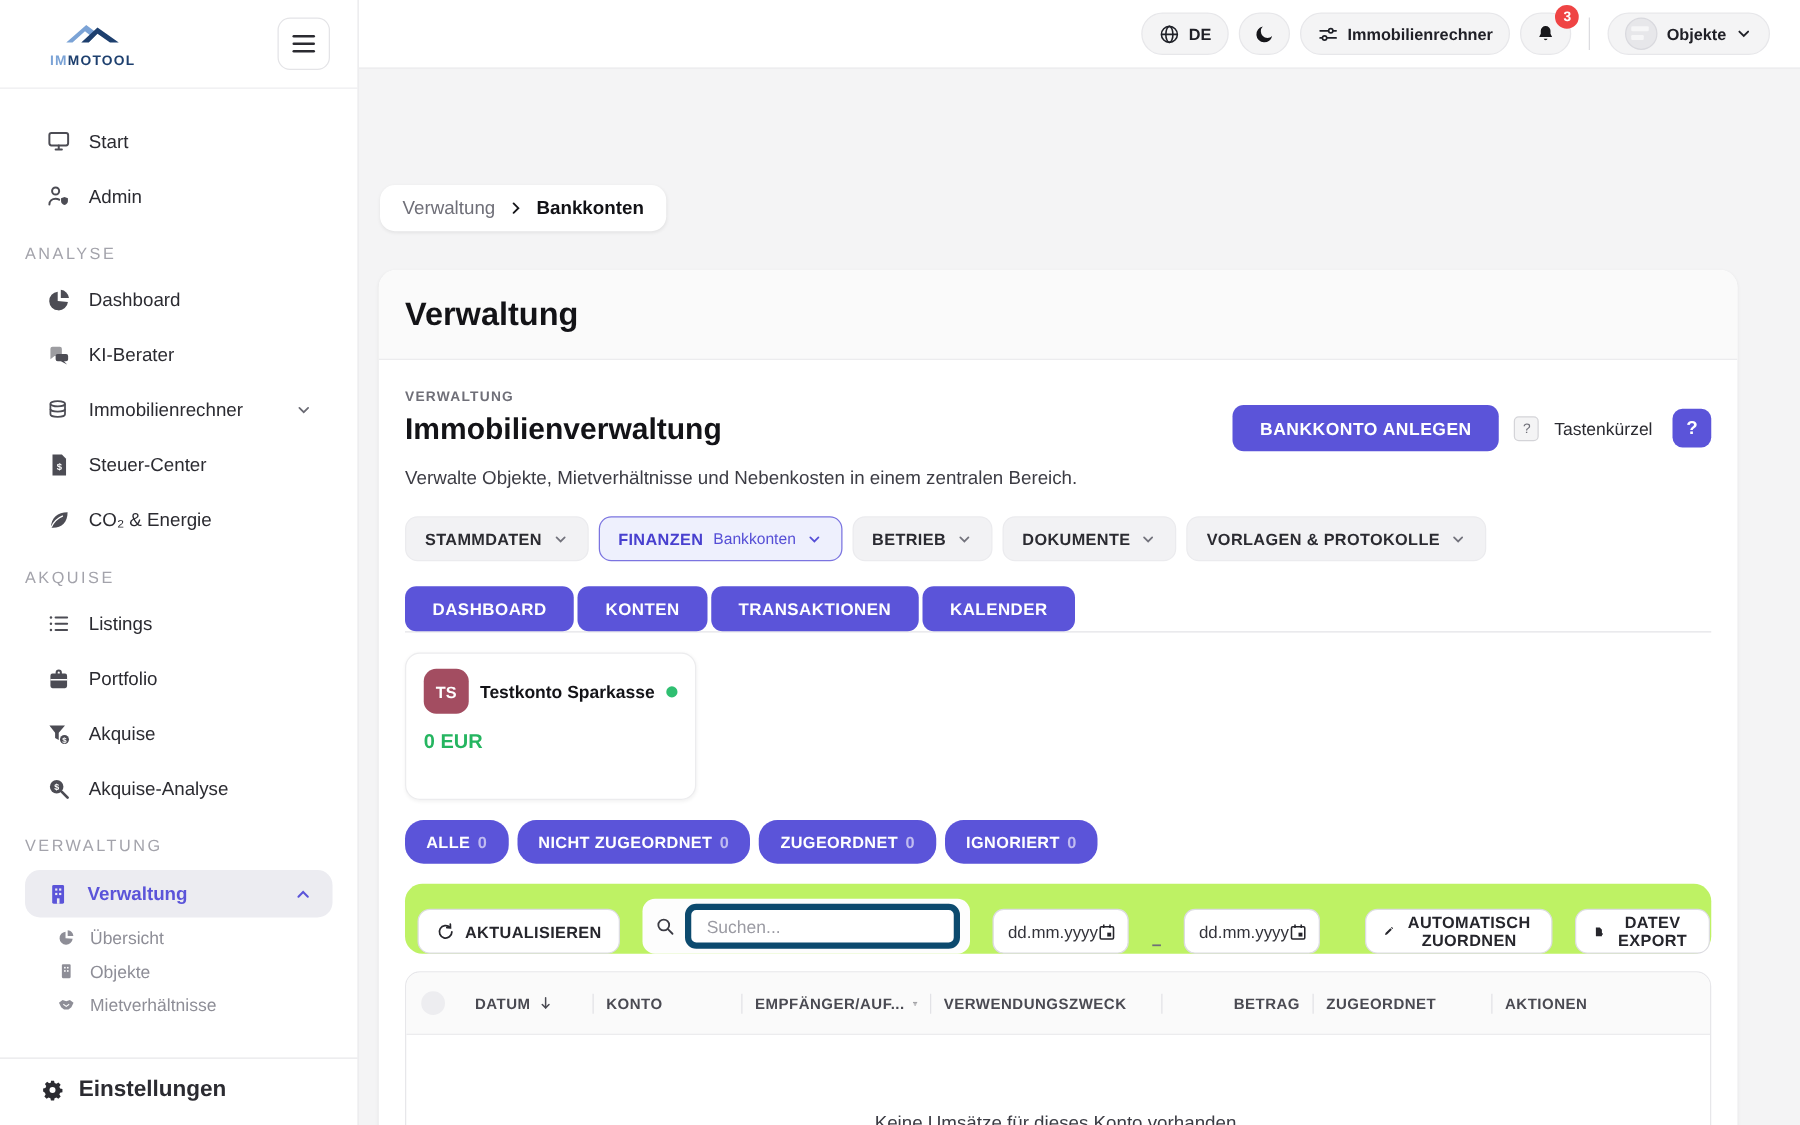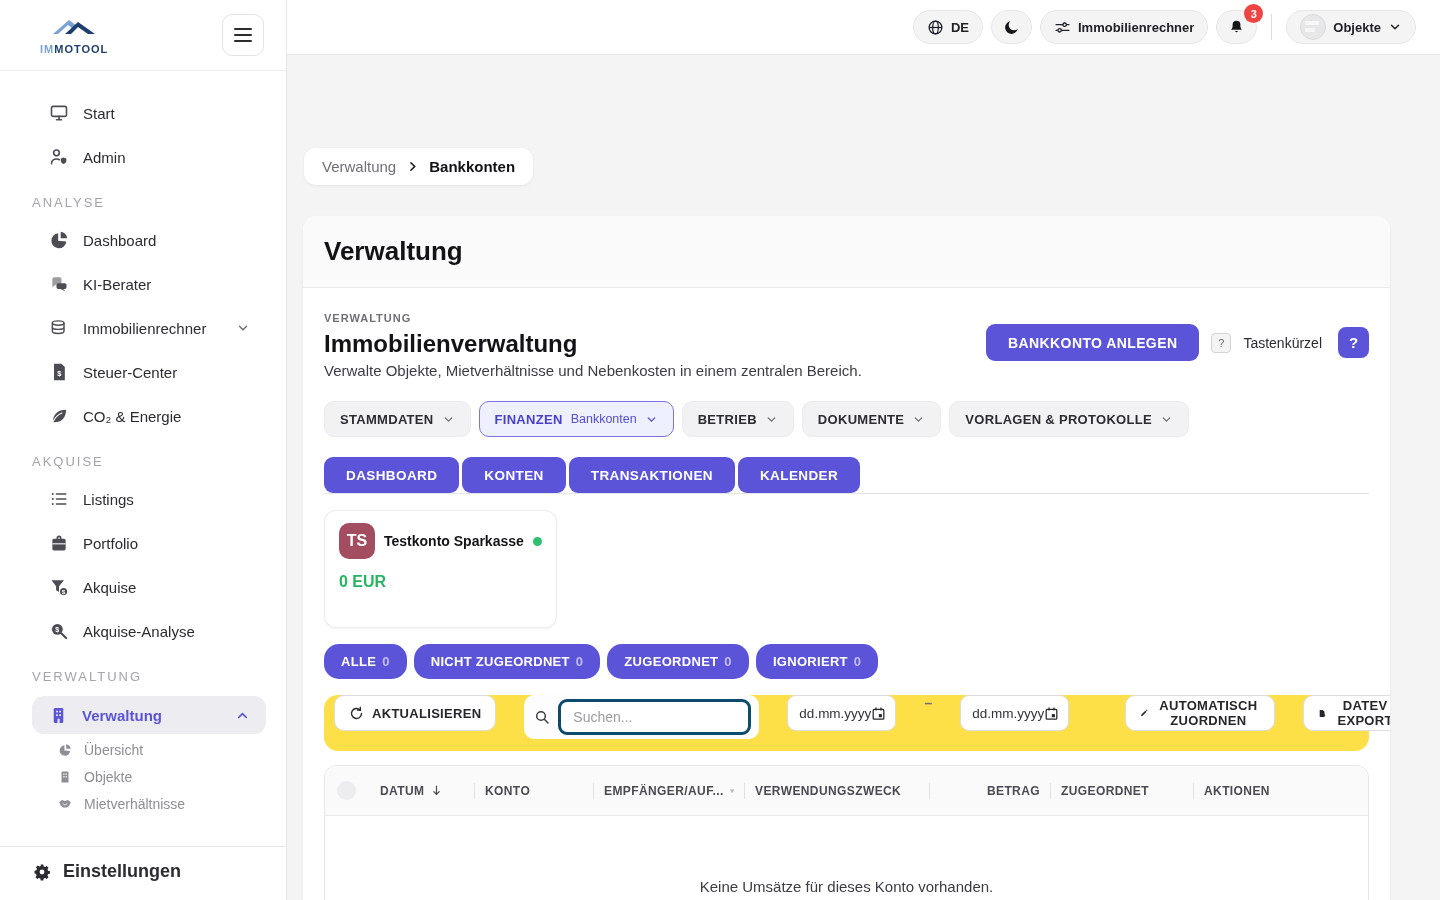--- a/index.html
+++ b/index.html
@@ -7,21 +7,21 @@
   body { font-family:"Liberation Sans", sans-serif; background:#f4f4f5; color:#1f2128; font-size:14px; }
   svg { display:block; }
 
   
   .sidebar { position:fixed; left:0; top:0; width:287px; height:900px; background:#fff; border-right:1px solid #e7e7ea; display:flex; flex-direction:column; z-index:5;justify-content:space-between; }
   .sidebar-top { height:71px; display:flex; align-items:center; justify-content:space-between; padding:0 22px 0 40px; border-bottom:1px solid #ededf0; }
   .logo { display:flex; flex-direction:column; align-items:center; gap:1px; }
   .logo-text { font-size:11px; font-weight:bold; letter-spacing:1px; }
   .logo-text .lt1 { color:#7ba3d6; } .logo-text .lt2 { color:#1d3f6e; }
   .burger-btn { width:42px; height:42px; background:#fff; border:1px solid #e4e4e7; border-radius:10px; display:flex; align-items:center; justify-content:center; cursor:pointer; }
-  .sidebar-nav { flex:1; padding:20px 0 0 12px; overflow:hidden; }
+  .sidebar-nav { flex:1; padding:20px 0 0 0; overflow:hidden; }
   .nav-item { display:flex; align-items:center; gap:14px; height:44px; padding-left:37px; color:#2b2b31; font-size:15px; font-weight:500; cursor:pointer; }
   .nav-item .nic { color:#4c4c54; flex:0 0 auto; }
   .nav-item .chev { margin-left:auto; margin-right:36px; color:#6b6b74; }
   .sec-label { font-size:13px; font-weight:normal; letter-spacing:2px; color:#a3a3ab; padding:16px 0 8px 20px; }
   .nav-active { margin:4px 20px 2px 20px; height:38px; background:#ececf1; border-radius:12px; display:flex; align-items:center; gap:14px; padding-left:17px; color:#5b54d9; font-size:15px; font-weight:bold; cursor:pointer; }
   .nav-active .chev { margin-left:auto; margin-right:16px; color:#5b54d9; }
   .sub-item { display:flex; align-items:center; gap:12px; height:27px; padding-left:46px; color:#8e8e97; font-size:14px; cursor:pointer; }
   .sidebar-bottom { border-top:1px solid #e7e7ea; padding:14px 0 18px 33px; }
   .settings-row { display:flex; align-items:center; gap:12px; font-size:18px; font-weight:600; color:#2b2b31; cursor:pointer; }
 
@@ -43,52 +43,52 @@
   .bc-current { color:#121216; font-weight:bold; }
 
   .card { margin:31px 0 0 16px; width:1087px; min-height:682px; background:#fff; border-radius:14px; box-shadow:0 1px 3px rgba(0,0,0,.06); overflow:hidden; }
   .card-header { height:72px; background:#fafafa; border-bottom:1px solid #ececee; display:flex; align-items:center; padding-left:21px; }
   .card-title { font-size:26px; font-weight:bold; color:#131317; }
   .card-body { padding:24px 21px 0 21px; }
 
   .head-row { display:flex; justify-content:space-between; align-items:flex-start; }
   .eyebrow { font-size:11px; font-weight:bold; letter-spacing:1px; color:#6f6f78; }
   .page-heading { font-size:24px; font-weight:bold; color:#131317; margin-top:6px; }
-  .page-sub { font-size:15px; color:#3c3c44; margin-top:4px; }
+  .page-sub { font-size:15px; color:#3c3c44; margin-top:16px; }
   .head-actions { display:flex; align-items:center; gap:12px; margin-top:12px; }
   .btn-primary { background:#5b54d9; color:#fff; border:none; border-radius:9px; height:37px; padding:0 22px; font-size:14px; font-weight:bold; letter-spacing:.4px; cursor:pointer; font-family:inherit; }
   .keycap { width:20px; height:20px; border:1px solid #d4d4d8; background:#f4f4f5; border-radius:4px; font-size:11px; color:#6f6f78; display:flex; align-items:center; justify-content:center; }
   .shortcut-label { font-size:14px; color:#2b2b31; }
   .btn-help { width:31px; height:31px; background:#5b54d9; color:#fff; border:none; border-radius:8px; font-size:15px; font-weight:bold; cursor:pointer; margin-left:4px; font-family:inherit; }
 
   .tabs-row { display:flex; gap:8px; margin-top:22px; }
   .tab-btn { height:36px; background:#f2f2f4; border:1px solid #ebebee; border-radius:10px; display:flex; align-items:center; gap:8px; padding:0 15px; font-size:13px; font-weight:bold; letter-spacing:.3px; color:#2b2b31; cursor:pointer; }
   .tab-btn .chev { color:#73737c; }
   .tab-btn.active { background:#eef0fd; border:1px solid #7b74e0; color:#4840cf; }
   .tab-btn.active .sub { font-size:12.5px; font-weight:normal; letter-spacing:0; color:#554ed6; }
   .tab-btn.active .chev { color:#554ed6; }
 
   .subtabs-row { display:flex; gap:3px; margin-top:20px; border-bottom:1px solid #e4e4e7; }
   .subtab { height:36px; background:#5b54d9; color:#fff; border:none; border-radius:9px 9px 9px 9px; padding:0 22px; font-size:13.5px; font-weight:bold; letter-spacing:.4px; cursor:pointer; font-family:inherit; }
 
   .account-card { width:233px; height:118px; margin-top:16px; background:#fff; border:1px solid #ececee; border-radius:12px; box-shadow:0 1px 3px rgba(0,0,0,.05); padding:12px 14px; cursor:pointer; }
   .acc-top { display:flex; align-items:center; gap:9px; }
-  .acc-avatar { width:36px; height:36px; background:#a34d61; color:#fff; border-radius:10px; font-size:16px; font-weight:bold; display:flex; align-items:center; justify-content:center; }
+  .acc-avatar { width:36px; height:36px; background:#a34d61; color:#fff; border-radius:10px; font-size:13px; font-weight:bold; display:flex; align-items:center; justify-content:center; }
   .acc-name { font-size:14px; font-weight:bold; color:#131317; }
   .acc-dot { width:9px; height:9px; border-radius:50%; background:#2fbf71; flex:0 0 auto; }
   .acc-balance { margin-top:14px; font-size:16px; font-weight:bold; color:#25b560; }
 
   .filters-row { display:flex; gap:7px; margin-top:16px; }
   .filter-btn { height:35px; background:#5b54d9; border:none; border-radius:15px; padding:0 17px; font-size:13px; font-weight:bold; letter-spacing:.3px; color:#fff; cursor:pointer; display:flex; align-items:center; gap:6px; font-family:inherit; }
   .filter-btn .cnt { color:#c0bcf0; }
 
-  .toolbar { margin-top:16px; background:#fde047; border-radius:14px; height:56px; display:flex; align-items:flex-start; gap:28px; padding:0 10px; }
+  .toolbar { margin-top:16px; background:#bef264; border-radius:14px; height:56px; display:flex; align-items:flex-end; gap:18px; padding:0 10px; }
   .btn-ghost { height:36px; background:#fff; border:1px solid #dcdce1; border-radius:10px; display:flex; align-items:center; gap:8px; padding:0 14px; font-size:13px; font-weight:bold; letter-spacing:.3px; color:#26262c; cursor:pointer; font-family:inherit; }
   .search-wrap { height:44px; background:#fdfdfd; border-radius:10px; display:flex; align-items:center; gap:8px; padding:0 8px 0 10px; }
-  .search-input { width:193px; height:36px; border:3px solid #0c4a6e; border-radius:9px; padding:0 12px; font-size:14px; color:#26262c; font-family:inherit; background:#fff; }
+  .search-input { width:220px; height:36px; border:5px solid #0c4a6e; border-radius:9px; padding:0 12px; font-size:14px; color:#26262c; font-family:inherit; background:#fff; }
   .search-input::placeholder { color:#9b9ba3; }
   .date-field { width:131px; height:36px; background:#fff; border:1px solid #dcdce1; border-radius:9px; display:flex; align-items:center; justify-content:space-between; padding:0 9px 0 11px; font-size:13.5px; color:#33333a; cursor:text; }
   .range-sep { color:#6f6f78; font-weight:bold; }
   .toolbar-spacer { flex:1; }
 
   .tablebox { margin-top:14px; border:1px solid #e7e7ea; border-radius:12px; overflow:hidden; background:#fff; }
   .thead { background:#fafafa; border-bottom:1px solid #ececee; height:50px; display:flex; align-items:center; font-size:12px; font-weight:bold; letter-spacing:.4px; color:#4a4a52; }
   .th { display:flex; align-items:center; gap:6px; padding:0 10px; }
   .th-sep { width:1px; height:16px; background:#e2e2e6; }
   .row-check { width:19px; height:19px; border-radius:50%; background:#ededf0; margin:0 14px 0 12px; cursor:pointer; }

